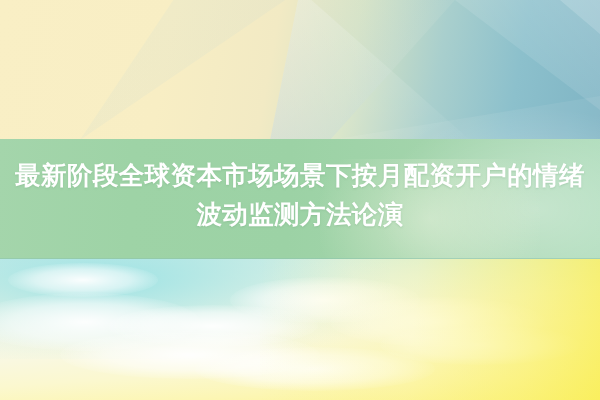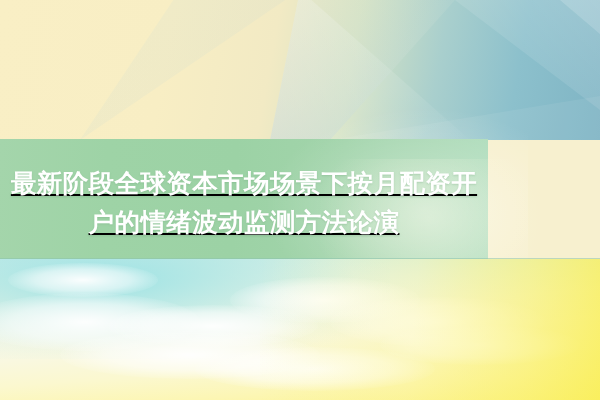--- a/index.html
+++ b/index.html
@@ -41,33 +41,32 @@
     position: absolute;
     left: 0; top: 0;
     width: 600px; height: 140px;
   }
 
   
   .green-band {
     position: absolute;
     left: 0;
     top: 139px;
-    width: 488px;
+    width: 600px;
     height: 120px;
     background: linear-gradient(93deg,
         #a4d5ab 0%,
         #9ed3a6 22%,
         #9cd2a5 48%,
         #a2d4ab 70%,
         #a9d8b4 88%,
         #aedcbb 100%);
     display: flex;
-    align-items: flex-end;
+    align-items: flex-start;
     justify-content: center;
-    text-decoration: underline;
   }
   .green-band .band-glow {
     position: absolute;
     right: -40px;
     top: -30px;
     width: 260px;
     height: 200px;
     background: radial-gradient(ellipse at 60% 50%,
         rgba(255,255,255,0.33) 0%,
         rgba(255,255,255,0.12) 45%,

